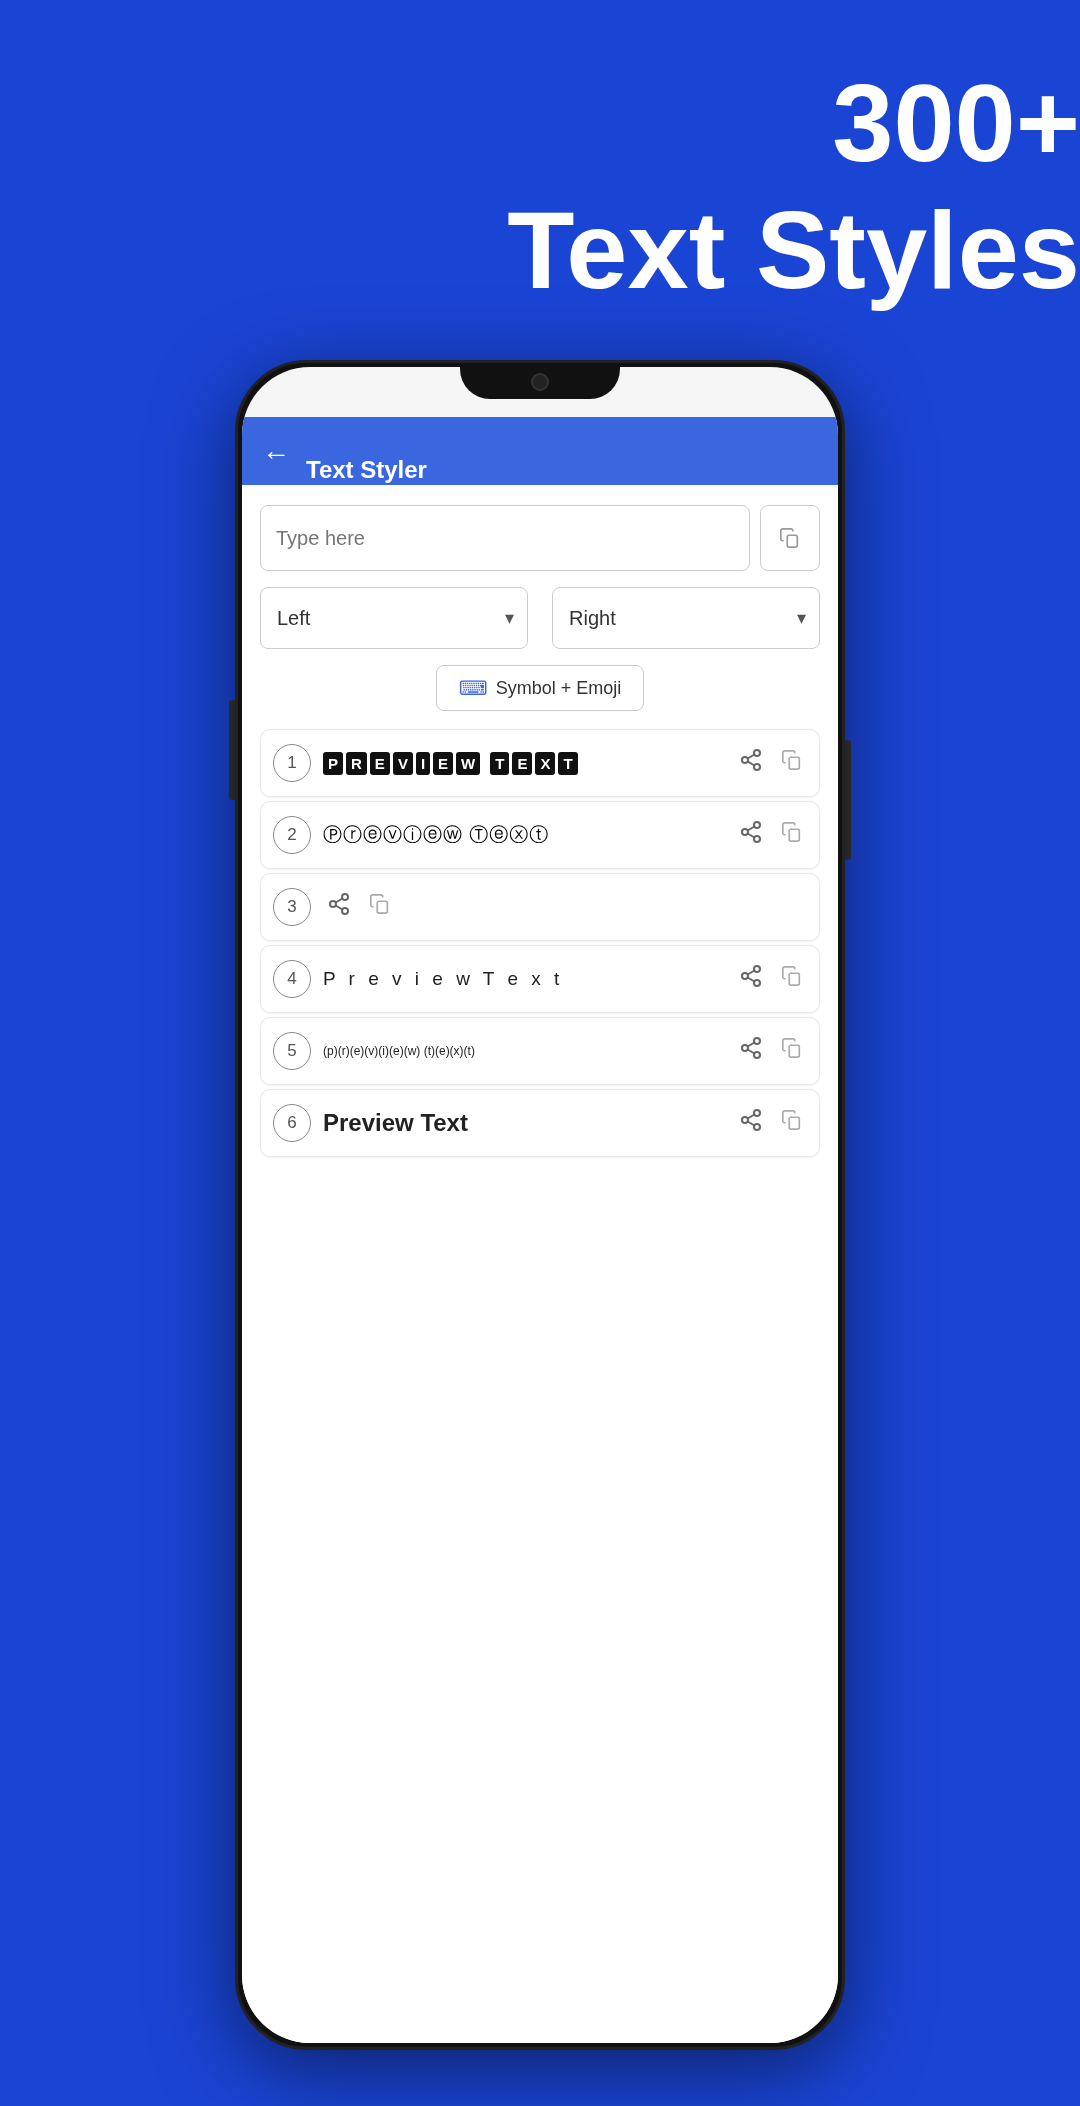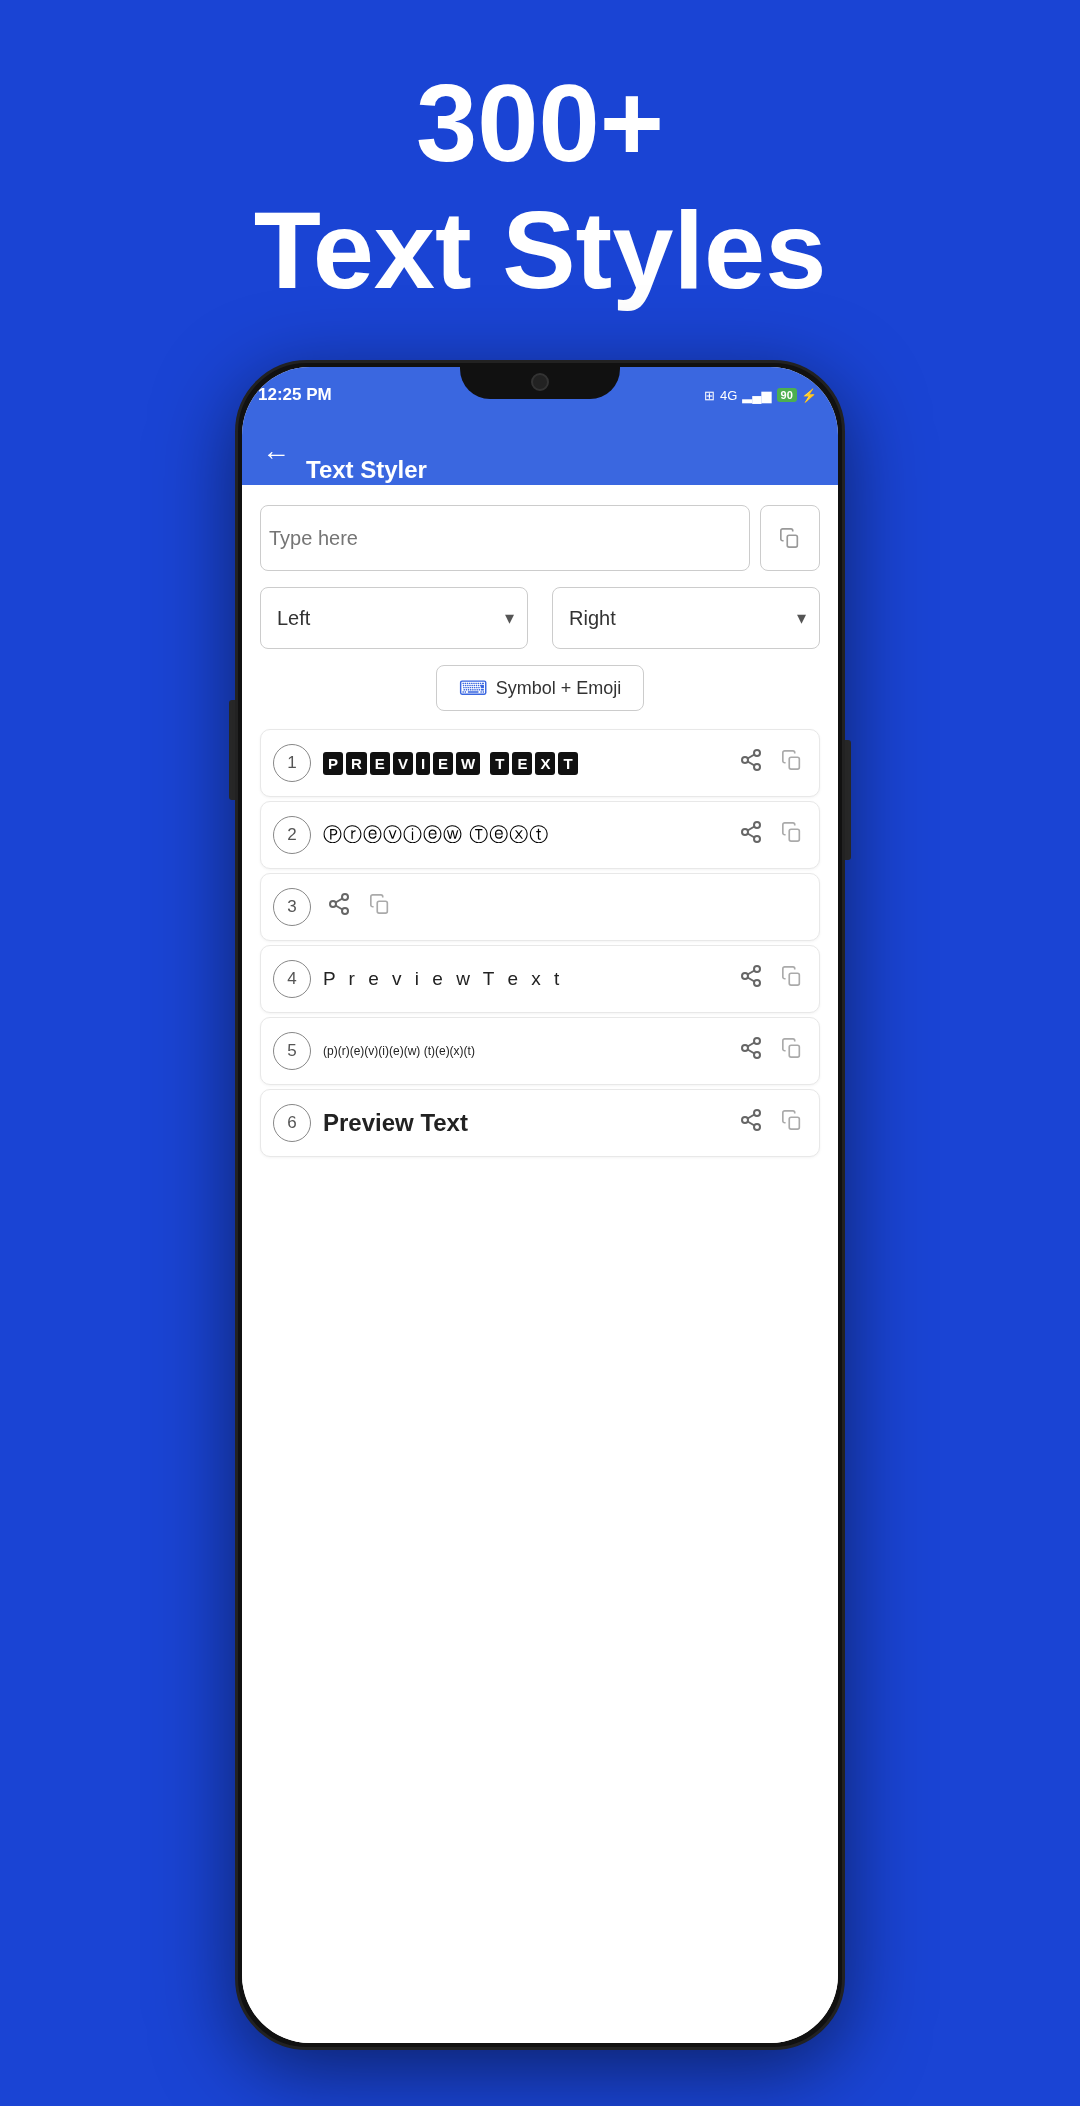--- a/index.html
+++ b/index.html
@@ -7,21 +7,21 @@
     body {
       width: 1080px;
       height: 2106px;
       background-color: #1a44d4;
       font-family: 'Segoe UI', Arial, sans-serif;
       overflow: hidden;
       position: relative;
     }
 
     .hero-title {
-      text-align: center;
+      text-align: right;
       color: white;
       padding-top: 60px;
       line-height: 1.15;
     }
 
     .hero-title .line1 {
       font-size: 110px;
       font-weight: 900;
       display: block;
     }
@@ -201,21 +201,21 @@
       align-items: center;
       gap: 10px;
       margin-bottom: 16px;
     }
 
     .text-input {
       flex: 1;
       height: 66px;
       border: 1.5px solid #ccc;
       border-radius: 8px;
-      padding: 0 8px;
+      padding: 0 15px;
       font-size: 20px;
       color: #0f172a;
       background: white;
       outline: none;
     }
 
     .copy-btn-input {
       width: 60px;
       height: 66px;
       border: 1.5px solid #ccc;
@@ -437,30 +437,20 @@
   <div class="side-btn-pwr"></div>
 
   <div class="phone-shell">
 
     <div class="notch">
       <div class="notch-camera"></div>
     </div>
 
     <div class="phone-screen">
 
-      <div class="status-bar">
-        <span class="status-time">12:25 PM</span>
-        <div class="status-icons">
-          <span class="status-icon-text">⊞</span>
-          <span class="status-icon-text">4G</span>
-          <span class="status-icon-text">▂▄▆</span>
-          <span class="battery-icon">90</span>
-          <span class="status-icon-text">⚡</span>
-        </div>
-      </div>
 
       <div class="app-bar">
         <span class="back-arrow">←</span>
         <span class="app-bar-title">Text Styler</span>
       </div>
 
       <div class="screen-content">
 
         <div class="input-row">
           <input class="text-input" type="text" placeholder="Type here" style="">

